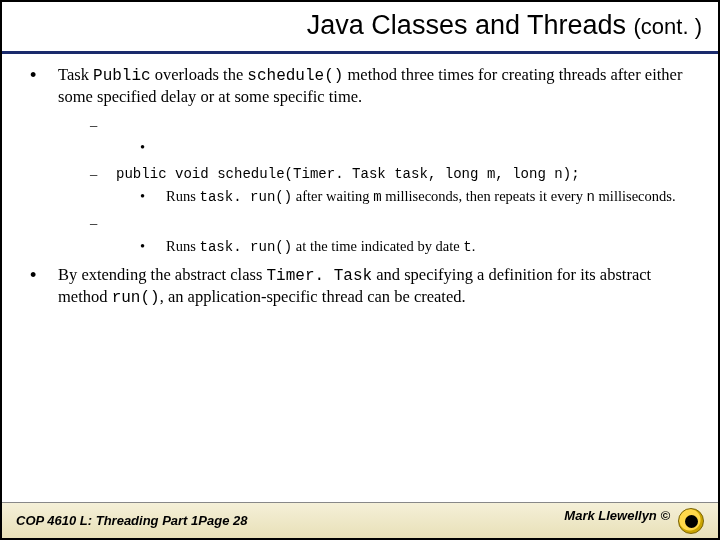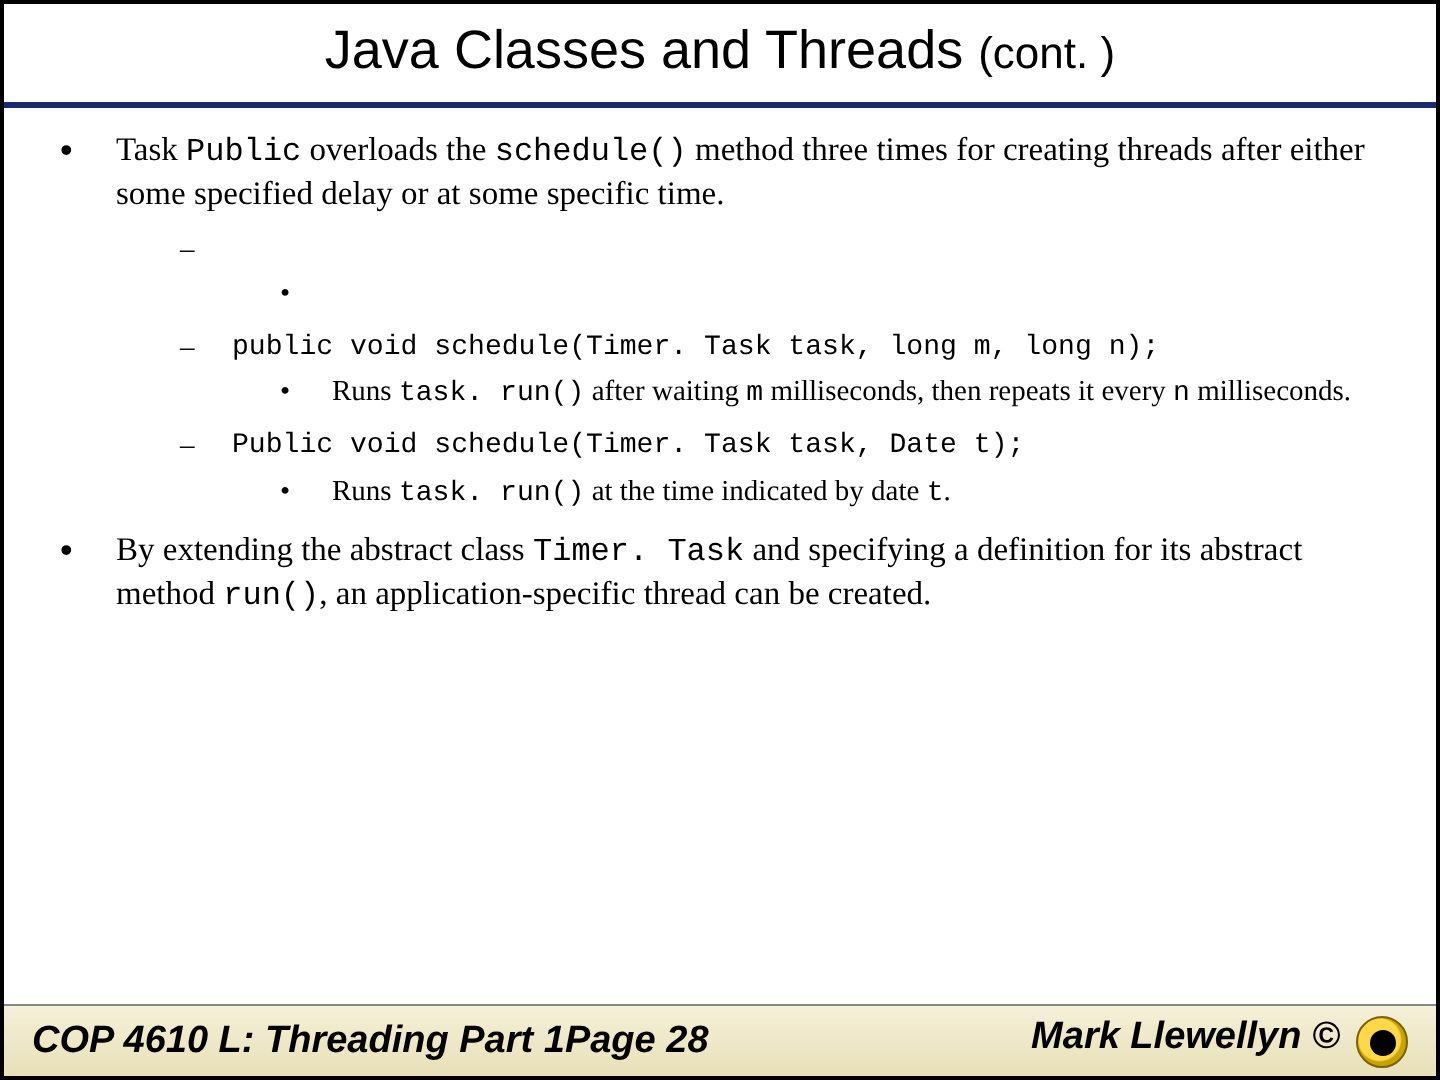--- a/index.html
+++ b/index.html
@@ -11,21 +11,21 @@
     background: #fff;
     display: flex; flex-direction: column;
   }
   .title-band {
     border-bottom: 3px solid #1a2a6c;
     padding: 8px 16px 10px;
   }
   .title {
     font-size: 27px;
     color: #000;
-    text-align: center;
+    text-align: right;
     font-weight: 400;
   }
   .title .cont { font-size: 22px; }
   .body {
     flex: 1;
     padding: 10px 28px 6px 28px;
     font-family: "Times New Roman", Times, serif;
     font-size: 16.5px;
     color: #000;
     line-height: 1.28;
@@ -37,21 +37,21 @@
   .b2 .bullet { width: 26px; flex-shrink: 0; }
   .b3 { display: flex; margin: 4px 0 8px 110px; font-size: 14.5px; }
   .b3 .bullet { width: 26px; flex-shrink: 0; }
   .mono { font-family: "Courier New", Courier, monospace; font-size: 0.97em; }
   .footer {
     height: 36px;
     border-top: 1px solid #888;
     background: linear-gradient(#f5f0d8, #e8e0b8);
     display: flex; align-items: center;
     font-family: Arial, sans-serif;
-    font-size: 19px; font-weight: bold; font-style: italic;
+    font-size: 13px; font-weight: bold; font-style: italic;
     padding: 0 14px;
     justify-content: space-between;
   }
   .footer .mid { flex: 1; }
   .footer .right { display: flex; align-items: flex-start; gap: 8px; }
   .logo {
     width: 26px; height: 26px;
     background: radial-gradient(circle at 45% 45%, #ffd84a 0 55%, #c9a400 60% 100%);
     border-radius: 50%;
     position: relative;
@@ -98,21 +98,20 @@
     </div>
     <div class="b3">
       <div class="bullet">•</div>
       <div>
         <span>Runs </span><span class="mono">task. run()</span><span> after waiting </span><span class="mono">m</span><span> milliseconds, then repeats it every </span><span class="mono">n</span><span> milliseconds.</span>
       </div>
     </div>
 
     <div class="b2">
       <div class="bullet">–</div>
-      <div class="mono">Public void schedule(Timer. Task task, Date t);</div>
     </div>
     <div class="b3">
       <div class="bullet">•</div>
       <div>
         <span>Runs </span><span class="mono">task. run()</span><span> at the time indicated by date </span><span class="mono">t</span><span>.</span>
       </div>
     </div>
 
     <div class="b1" style="margin-top:4px;">
       <div class="bullet">•</div>

